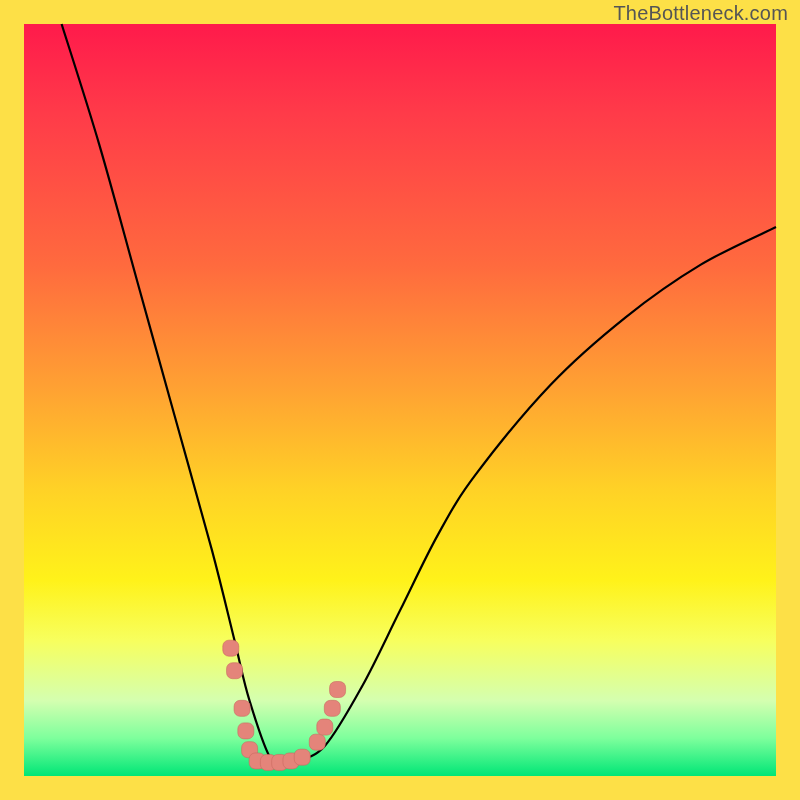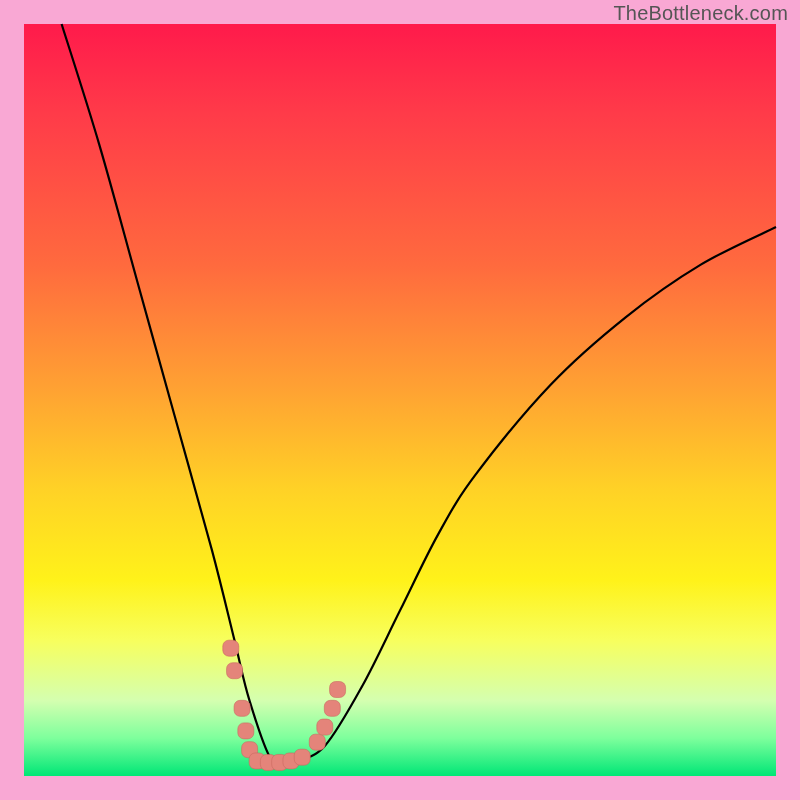--- a/index.html
+++ b/index.html
@@ -10,21 +10,21 @@
     background: #000;
     overflow: hidden;
     font-family: Arial, Helvetica, sans-serif;
   }
   .frame {
     position: absolute;
     top: 0;
     left: 0;
     width: 800px;
     height: 800px;
-    background: #f9a8d4;
+    background: #fde047;
   }
   .plot {
     position: absolute;
     top: 24px;
     left: 24px;
     width: 752px;
     height: 752px;
     
     background: linear-gradient(
       to bottom,

